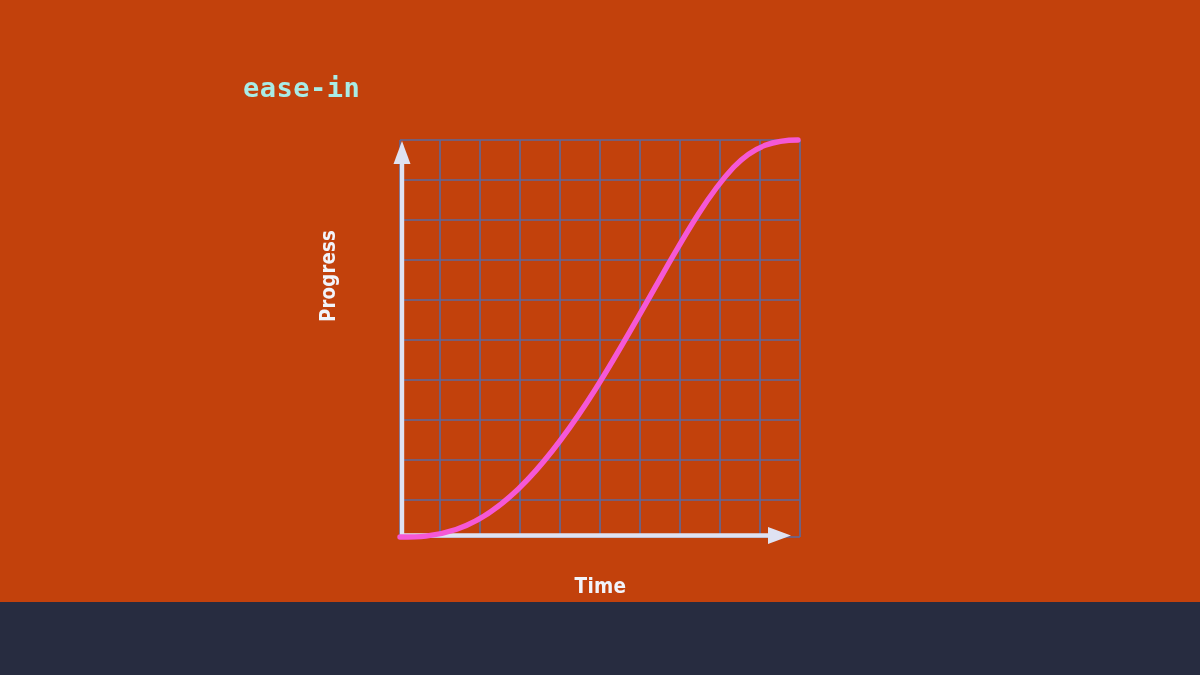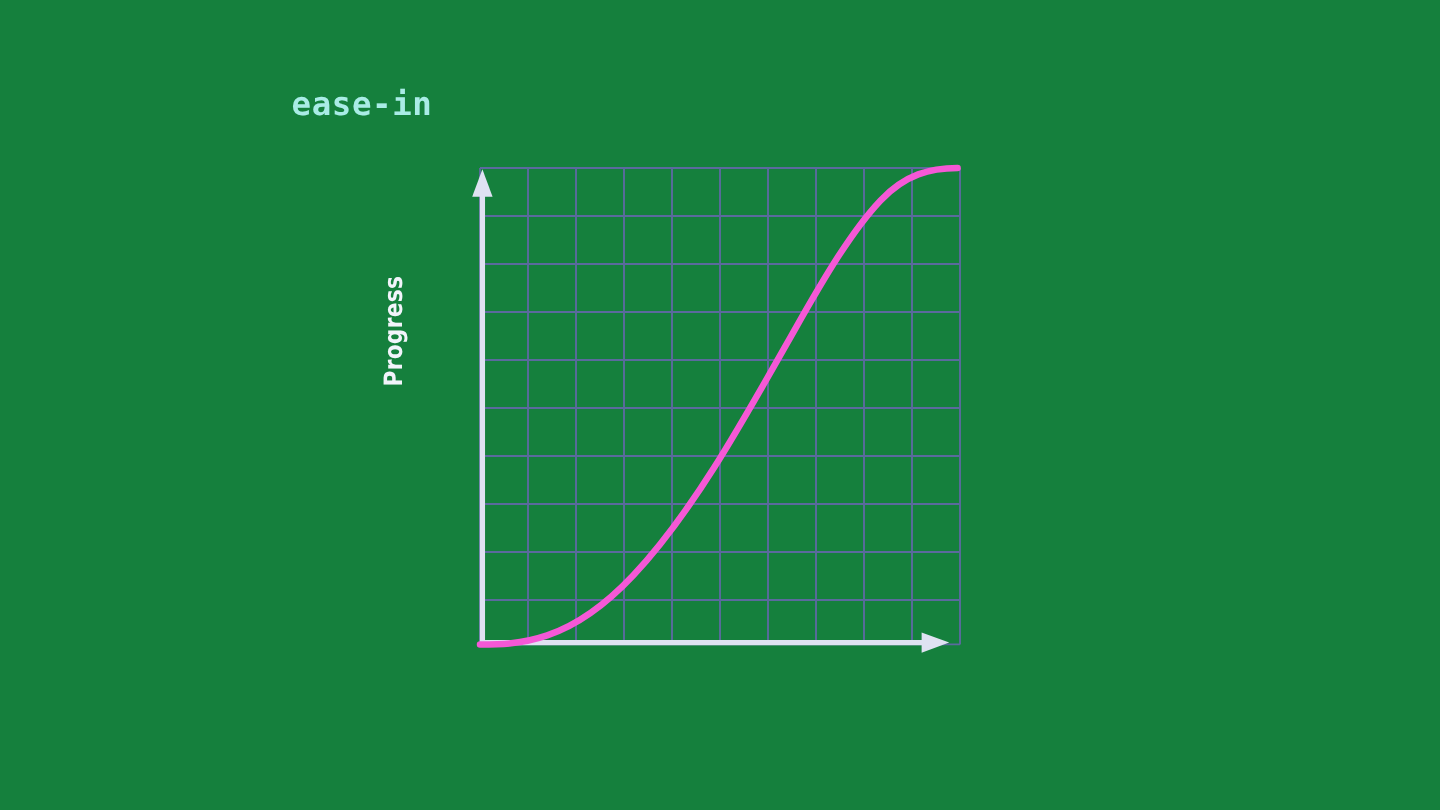--- a/index.html
+++ b/index.html
@@ -9,22 +9,22 @@
   body {
     width: 1200px;
     height: 675px;
     overflow: hidden;
     background: #272c40;
     font-family: "DejaVu Sans", sans-serif;
   }
   #stage {
     position: relative;
     width: 1200px;
-    height: 675px;
-    background: #15803d;
+    height: 602px;
+    background: #c2410c;
   }
   #chart-title {
     position: absolute;
     left: 243px;
     top: 74px;
     font-family: "DejaVu Sans Mono", monospace;
     font-size: 27px;
     font-weight: bold;
     letter-spacing: 0.5px;
     color: #a9ece6;
@@ -129,14 +129,17 @@
              C 551.5,454.2 573.6,423.6 595.4,389.2
              C 618.3,353.0 640.6,313.0 663.4,272.8
              C 686.2,232.6 709.6,192.6 733.8,167.0
              C 754.6,145.2 775.3,140 798,140" fill="none" stroke="#f558d6" stroke-width="5.4" stroke-linecap="round" stroke-linejoin="round"></path>
   </svg>
 
   <div id="y-axis-label">
     <span id="y-axis-label-inner">Progress</span>
   </div>
 
+  <div id="x-axis-label">
+    <span id="x-axis-label-inner">Time</span>
+  </div>
 
 </div>
 
 </body></html>

